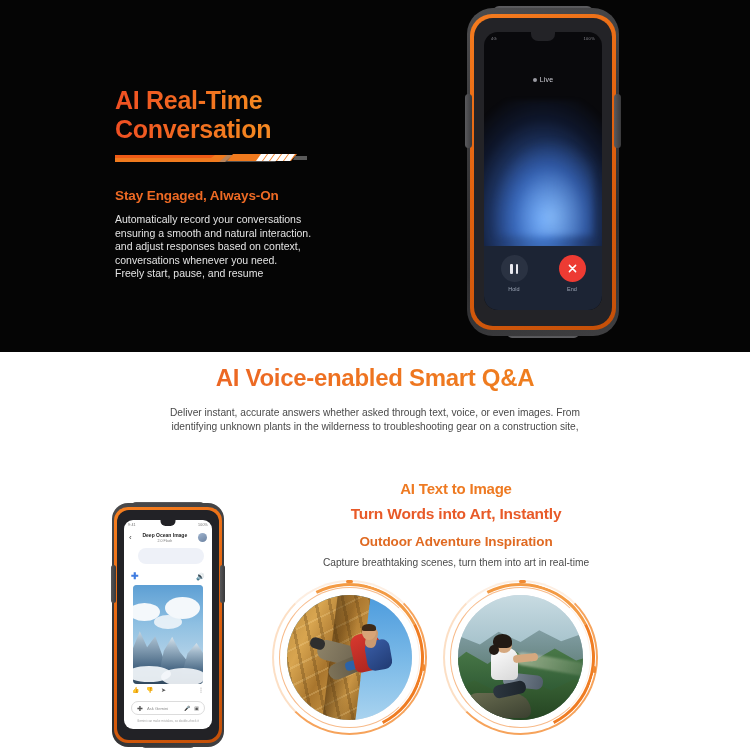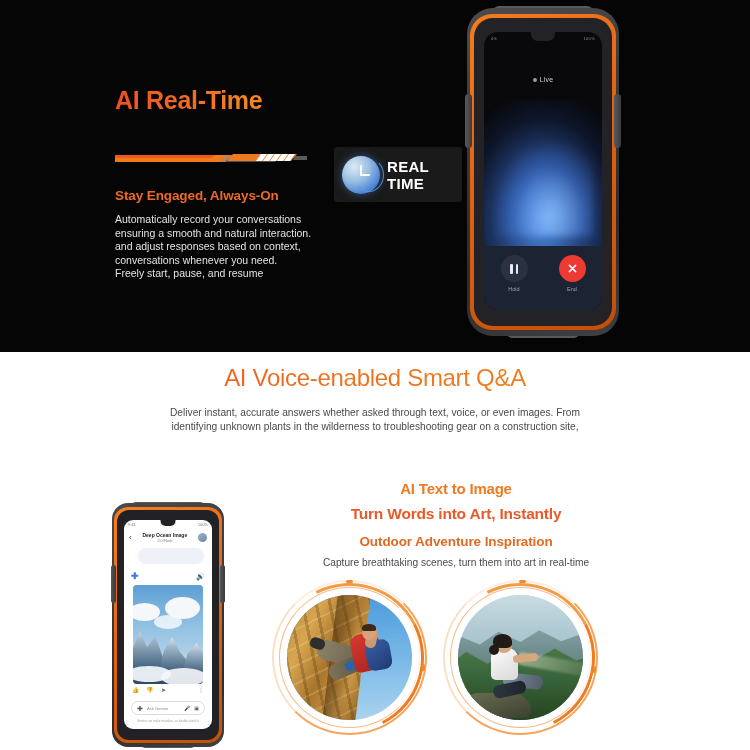--- a/index.html
+++ b/index.html
@@ -149,21 +149,21 @@
   }
 
   
   #section-light{
     position:absolute; left:0; top:352px; width:750px; height:398px;
     background:#ffffff;
   }
 
   #q-title{
     text-align:center; margin-top:12px;
-    font-size:24px; font-weight:normal; letter-spacing:-.3px;
+    font-size:24px; font-weight:bold; letter-spacing:-.3px;
     background:linear-gradient(95deg,#E8532A 0%,#EE7320 48%,#F08C1E 100%);
     -webkit-background-clip:text; background-clip:text; color:transparent;
   }
   #q-sub{
     text-align:center; margin-top:11px;
     font-size:14.5px; font-weight:bold; color:#EE7A22;
   }
   #q-body{
     margin:14px auto 0; width:466px; text-align:center;
     font-size:10.2px; line-height:14.4px; color:#4a4a4a;
@@ -427,20 +427,21 @@
     background:linear-gradient(0deg,#5a5a5d,#3a3a3c);
   }
 </style>
 </head>
 <body>
 
 <div id="section-dark">
 
   <div id="dark-copy">
     <div class="h1-line">AI Real-Time</div>
+    <div class="h1-line two">Conversation</div>
 
     <svg id="divider-graphic" viewBox="0 0 192 18">
       <polygon points="0,5 118,5 110,12 0,12" fill="#F07A1E"></polygon>
       <polygon points="0,5 100,5 96,8 0,8" fill="#EE5A16"></polygon>
       <polygon points="112,5 168,5 160,12 104,12" fill="#8a8a8a" opacity="0.55"></polygon>
       <polygon points="118,4 182,4 176,11 112,11" fill="#F07A1E"></polygon>
       <g fill="#ffffff">
         <polygon points="146,4 152,4 147,11 141,11"></polygon>
         <polygon points="153,4 159,4 154,11 148,11"></polygon>
         <polygon points="160,4 166,4 161,11 155,11"></polygon>
@@ -454,28 +455,20 @@
 
     <div id="body-copy">
       <p>Automatically record your conversations</p>
       <p>ensuring a smooth and natural interaction.</p>
       <p>and adjust responses based on context,</p>
       <p>conversations whenever you need.</p>
       <p>Freely start, pause, and resume</p>
     </div>
   </div>
 
-  <div id="realtime-badge">
-    <div id="realtime-orb">
-      <div class="hand-v"></div>
-      <div class="hand-h"></div>
-      <div class="arc"></div>
-    </div>
-    <div id="realtime-label">REAL TIME</div>
-  </div>
 
   <div id="rugged-phone">
     <div class="rg-topbar"></div>
     <div class="rg-botbar"></div>
     <div class="rg-shell"></div>
     <div class="rg-orange"></div>
     <div class="rg-bumpL"></div>
     <div class="rg-bumpR"></div>
     <div class="rg-inner">
       <div class="rg-screen">

